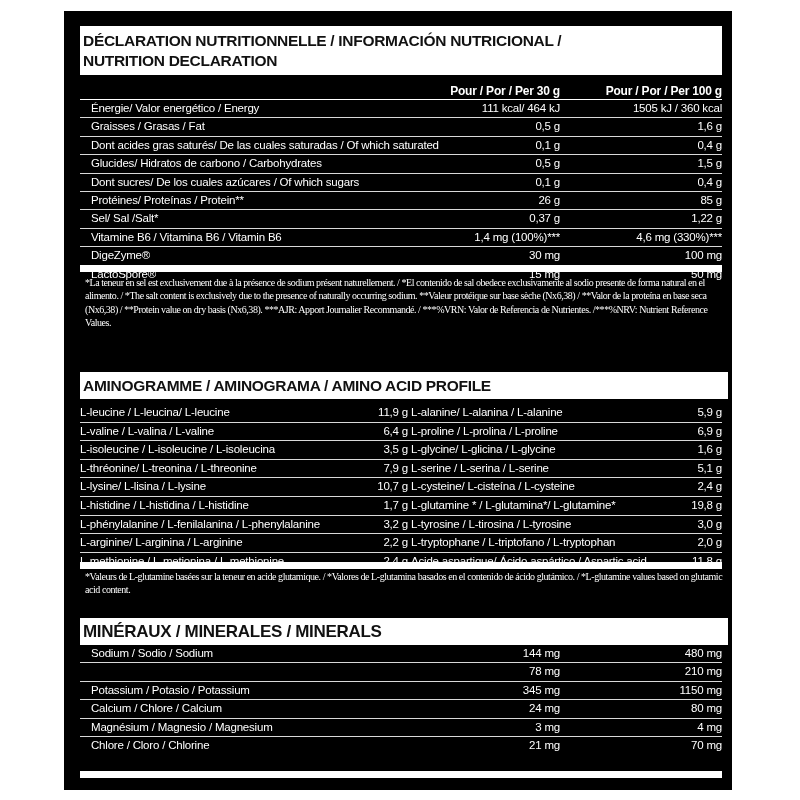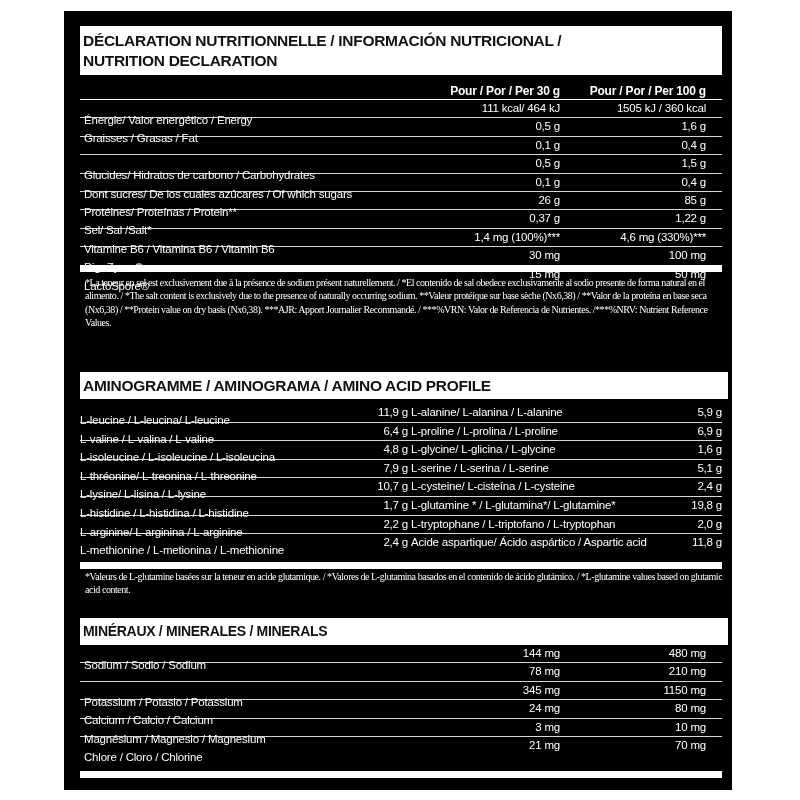--- a/index.html
+++ b/index.html
@@ -12,42 +12,42 @@
     background: #000000; color: #ffffff;
   }
   .inner { position: absolute; left: 16px; width: 642px; }
   .title-band {
     background: #ffffff; color: #111111; font-weight: bold;
     font-family: "Liberation Sans", sans-serif;
     padding: 0 3px;
   }
   .t1 { top: 15px; height: 49px; font-size: 15.5px; line-height: 20px; padding-top: 5px; box-sizing: border-box; letter-spacing: -0.3px; }
   .t2 { top: 361px; height: 27px; font-size: 15.5px; line-height: 27px; letter-spacing: -0.3px; }
-  .t3 { top: 607px; height: 27px; font-size: 14px; line-height: 27px; letter-spacing: -0.3px; }
+  .t3 { top: 607px; height: 27px; font-size: 17px; line-height: 27px; letter-spacing: -0.3px; }
 
   .tbl { position: absolute; left: 16px; width: 642px; font-family: "Liberation Sans", sans-serif; font-size: 11.5px; letter-spacing: -0.2px; }
   .hdr-row { position: relative; height: 18px; border-bottom: 1.5px solid #ffffff; font-weight: bold; font-size: 12px; }
   .row { position: relative; height: 17.4px; border-bottom: 1px solid #d8d8d8; line-height: 17px; }
   .row:last-child { border-bottom: none; }
-  .lbl { position: absolute; left: 4px; white-space: nowrap; margin-top: 12px; }
+  .lbl { position: absolute; left: 11px; white-space: nowrap; }
   .c1 { position: absolute; right: 162px; white-space: nowrap; text-align: center; }
-  .c2 { position: absolute; right: 16px; white-space: nowrap; text-align: right; }
+  .c2 { position: absolute; right: 0; white-space: nowrap; text-align: right; }
   .hdr-row .c1, .hdr-row .c2 { bottom: 1px; }
 
   .white-bar { position: absolute; left: 16px; width: 642px; height: 7px; background: #ffffff; }
 
   .note {
     position: absolute; left: 21px; width: 645px; font-family: Liberation Serif, serif;
     font-size: 10px; line-height: 13.4px; letter-spacing: -0.45px; color: #ffffff;
   }
 
   .amino { position: absolute; left: 16px; top: 393px; width: 642px; font-family: "Liberation Sans", sans-serif; font-size: 11.5px; letter-spacing: -0.2px; }
   .arow { position: relative; height: 17.6px; border-bottom: 1px solid #d8d8d8; line-height: 17px; }
   .arow:last-child { border-bottom: none; }
-  .a-l1 { position: absolute; left: 0; white-space: nowrap; margin-top: 8px; }
+  .a-l1 { position: absolute; left: 0; white-space: nowrap; }
   .a-v1 { position: absolute; right: 314px; white-space: nowrap; }
   .a-l2 { position: absolute; left: 331px; white-space: nowrap; }
   .a-v2 { position: absolute; right: 0; white-space: nowrap; }
 </style>
 </head>
 <body>
 
 <div class="panel">
 
   <div class="inner title-band t1">
@@ -65,20 +65,21 @@
           <span class="lbl">Énergie/ Valor energético / Energy</span>
           <span class="c1">111 kcal/ 464 kJ</span>
           <span class="c2">1505 kJ / 360 kcal</span>
         </div>
         <div class="row">
           <span class="lbl">Graisses / Grasas / Fat</span>
           <span class="c1">0,5 g</span>
           <span class="c2">1,6 g</span>
         </div>
         <div class="row">
+          <span class="lbl">Dont acides gras saturés/ De las cuales saturadas / Of which saturated</span>
           <span class="c1">0,1 g</span>
           <span class="c2">0,4 g</span>
         </div>
         <div class="row">
           <span class="lbl">Glucides/ Hidratos de carbono / Carbohydrates</span>
           <span class="c1">0,5 g</span>
           <span class="c2">1,5 g</span>
         </div>
         <div class="row">
           <span class="lbl">Dont sucres/ De los cuales azúcares / Of which sugars</span>
@@ -128,21 +129,21 @@
           <span class="a-v2">5,9 g</span>
         </div>
         <div class="arow">
           <span class="a-l1">L-valine / L-valina / L-valine</span>
           <span class="a-v1">6,4 g</span>
           <span class="a-l2">L-proline / L-prolina / L-proline</span>
           <span class="a-v2">6,9 g</span>
         </div>
         <div class="arow">
           <span class="a-l1">L-isoleucine / L-isoleucine / L-isoleucina</span>
-          <span class="a-v1">4,8 g</span>
+          <span class="a-v1">3,5 g</span>
           <span class="a-l2">L-glycine/ L-glicina / L-glycine</span>
           <span class="a-v2">1,6 g</span>
         </div>
         <div class="arow">
           <span class="a-l1">L-thréonine/ L-treonina / L-threonine</span>
           <span class="a-v1">7,9 g</span>
           <span class="a-l2">L-serine / L-serina / L-serine</span>
           <span class="a-v2">5,1 g</span>
         </div>
         <div class="arow">
@@ -151,20 +152,26 @@
           <span class="a-l2">L-cysteine/ L-cisteína / L-cysteine</span>
           <span class="a-v2">2,4 g</span>
         </div>
         <div class="arow">
           <span class="a-l1">L-histidine / L-histidina / L-histidine</span>
           <span class="a-v1">1,7 g</span>
           <span class="a-l2">L-glutamine * / L-glutamina*/ L-glutamine*</span>
           <span class="a-v2">19,8 g</span>
         </div>
         <div class="arow">
+          <span class="a-l1">L-phénylalanine / L-fenilalanina / L-phenylalanine</span>
+          <span class="a-v1">3,2 g</span>
+          <span class="a-l2">L-tyrosine / L-tirosina / L-tyrosine</span>
+          <span class="a-v2">3,0 g</span>
+        </div>
+        <div class="arow">
           <span class="a-l1">L-arginine/ L-arginina / L-arginine</span>
           <span class="a-v1">2,2 g</span>
           <span class="a-l2">L-tryptophane / L-triptofano / L-tryptophan</span>
           <span class="a-v2">2,0 g</span>
         </div>
         <div class="arow">
           <span class="a-l1">L-methionine / L-metionina / L-methionine</span>
           <span class="a-v1">2,4 g</span>
           <span class="a-l2">Acide aspartique/ Ácido aspártico / Aspartic acid</span>
           <span class="a-v2">11,8 g</span>
@@ -188,28 +195,28 @@
         <div class="row">
           <span class="c1">78 mg</span>
           <span class="c2">210 mg</span>
         </div>
         <div class="row">
           <span class="lbl">Potassium / Potasio / Potassium</span>
           <span class="c1">345 mg</span>
           <span class="c2">1150 mg</span>
         </div>
         <div class="row">
-          <span class="lbl">Calcium / Calcio / Calcium</span>
+          <span class="lbl">Calcium / Chlore / Calcium</span>
           <span class="c1">24 mg</span>
           <span class="c2">80 mg</span>
         </div>
         <div class="row">
           <span class="lbl">Magnésium / Magnesio / Magnesium</span>
           <span class="c1">3 mg</span>
-          <span class="c2">10 mg</span>
+          <span class="c2">4 mg</span>
         </div>
         <div class="row">
           <span class="lbl">Chlore / Cloro / Chlorine</span>
           <span class="c1">21 mg</span>
           <span class="c2">70 mg</span>
         </div>
       </div>
   </div>
 
   <div class="white-bar" style="top:760px;"></div>

